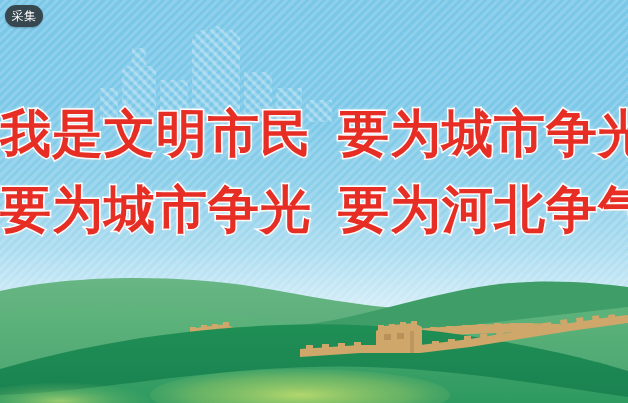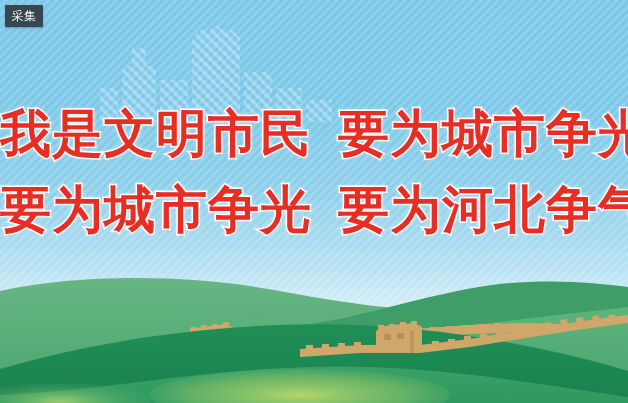--- a/index.html
+++ b/index.html
@@ -91,21 +91,21 @@
   }
 
   
   .capture-btn {
     position: absolute;
     left: 5px;
     top: 5px;
     width: 38px;
     height: 22px;
     background: #37474f;
-    border-radius: 1px;
+    border-radius: 11px;
     color: #ffffff;
     font-size: 12px;
     line-height: 22px;
     text-align: center;
     letter-spacing: 0.5px;
     cursor: pointer;
     box-shadow: 0 1px 2px rgba(0,0,0,0.25);
   }
 </style>
 </head>

